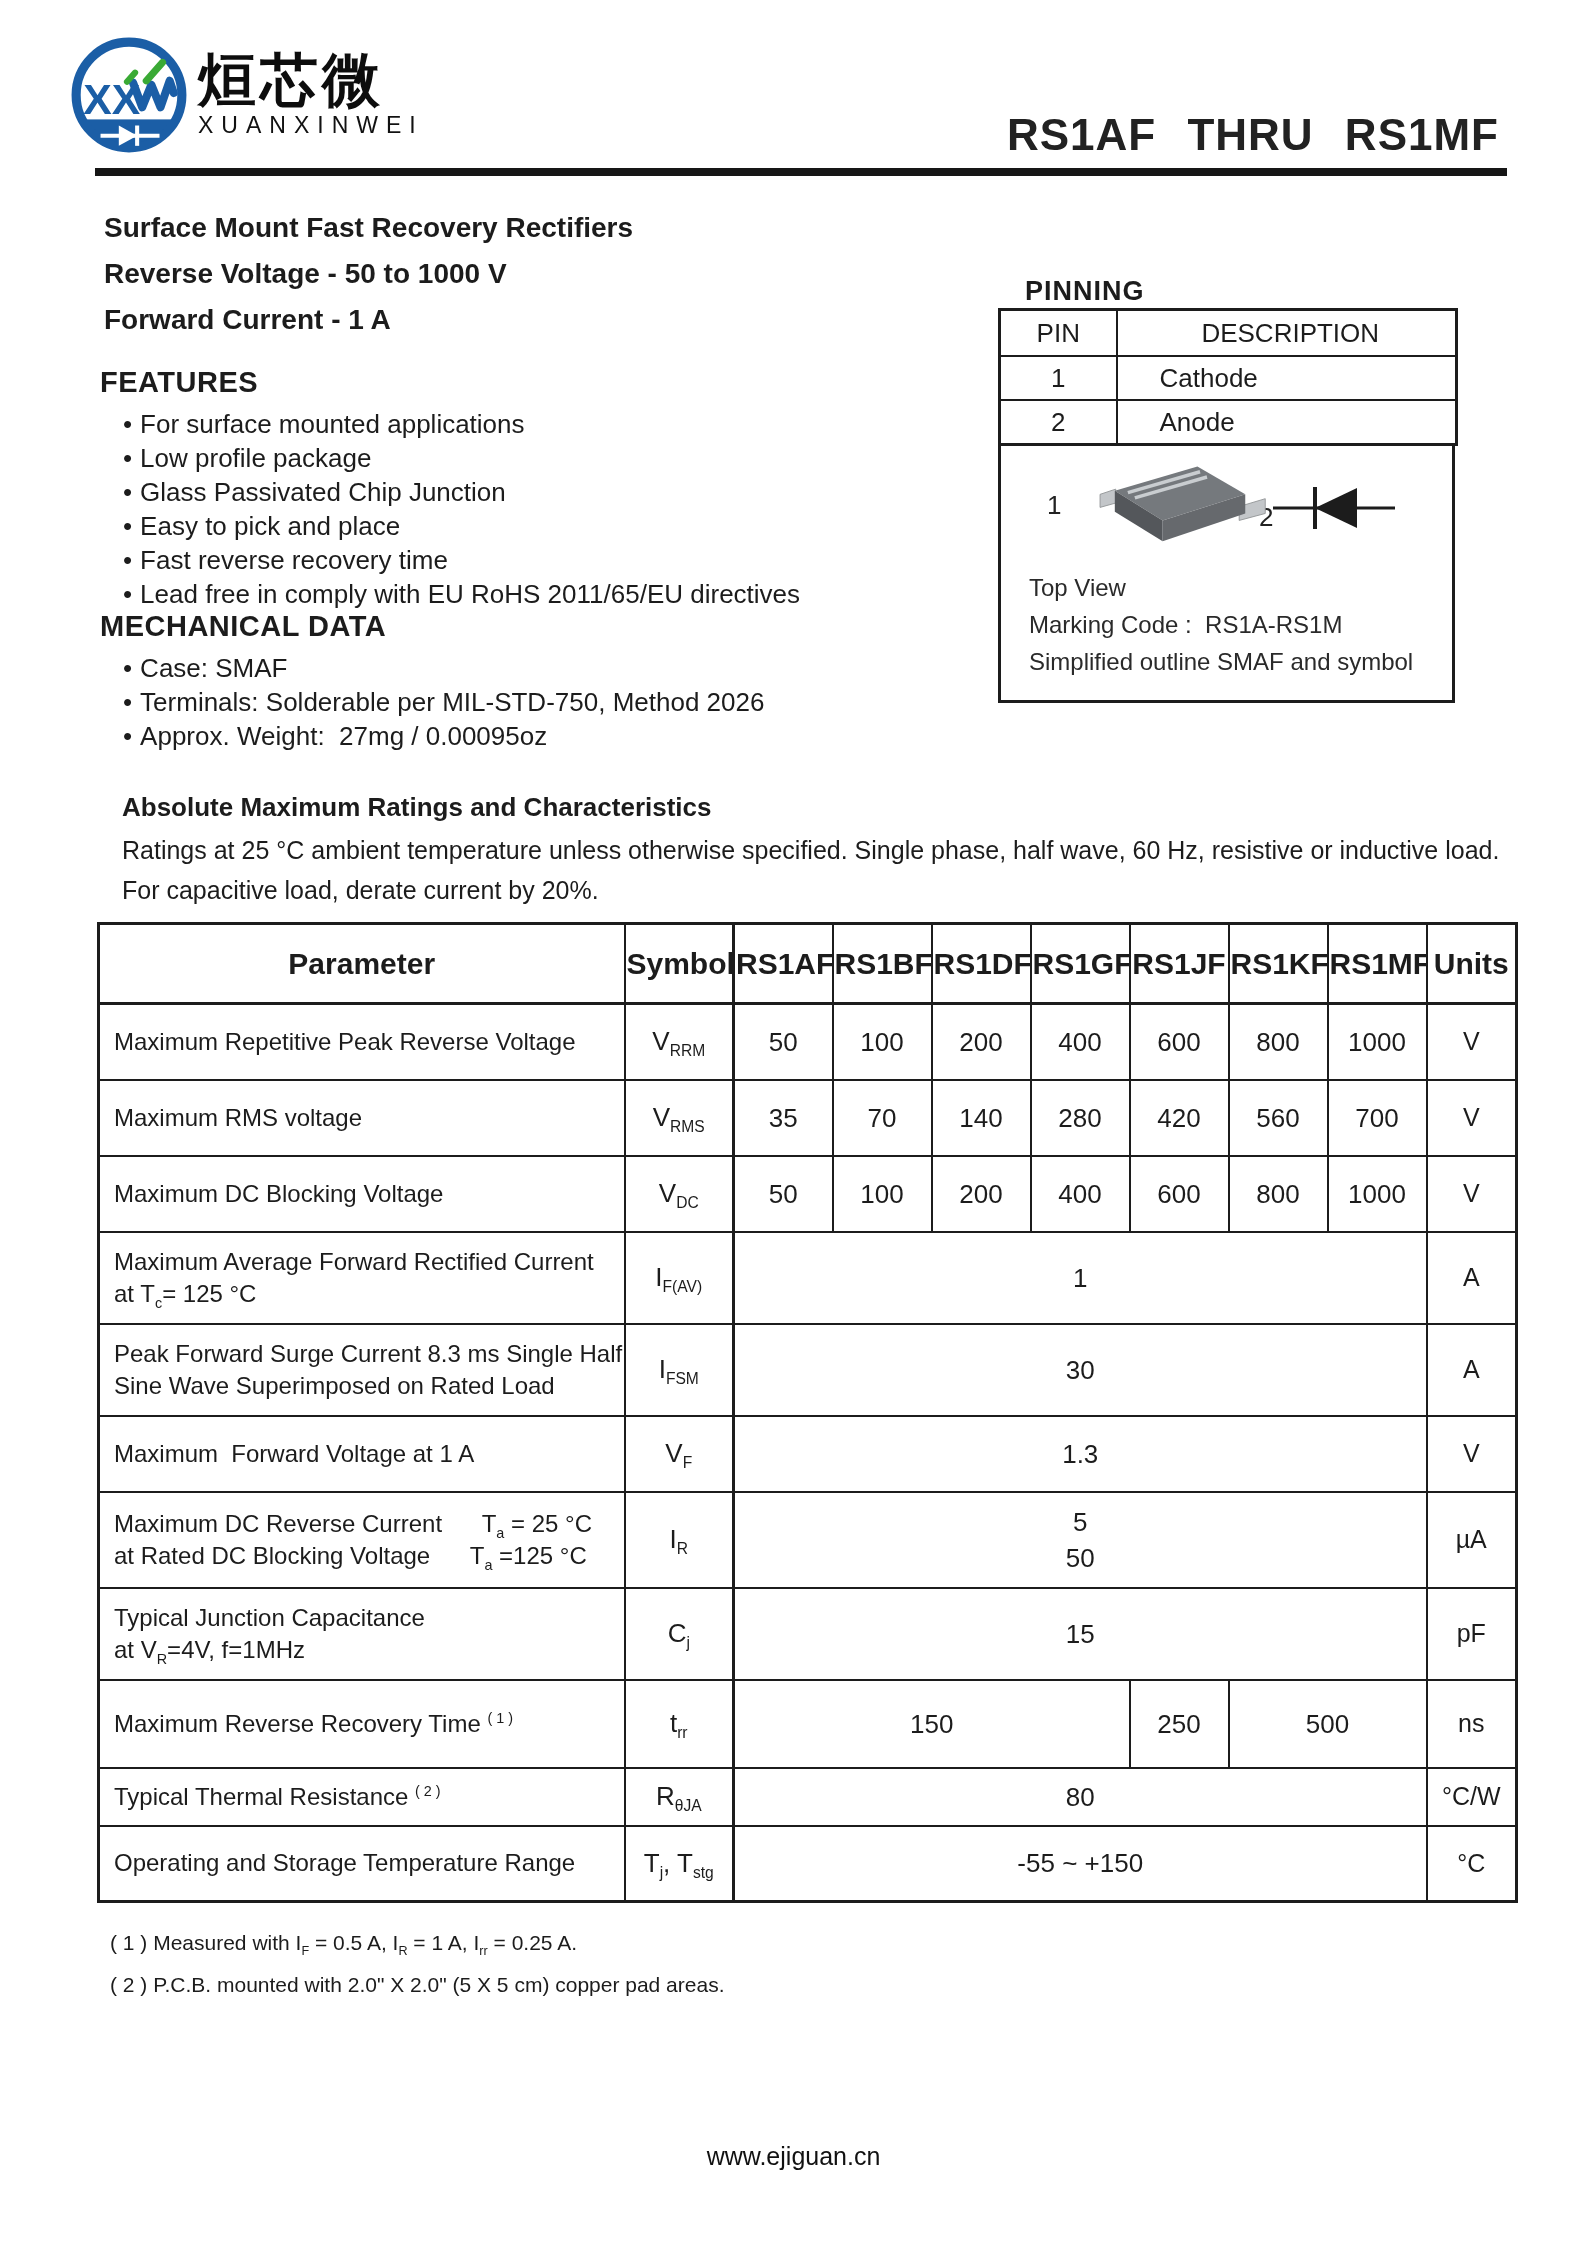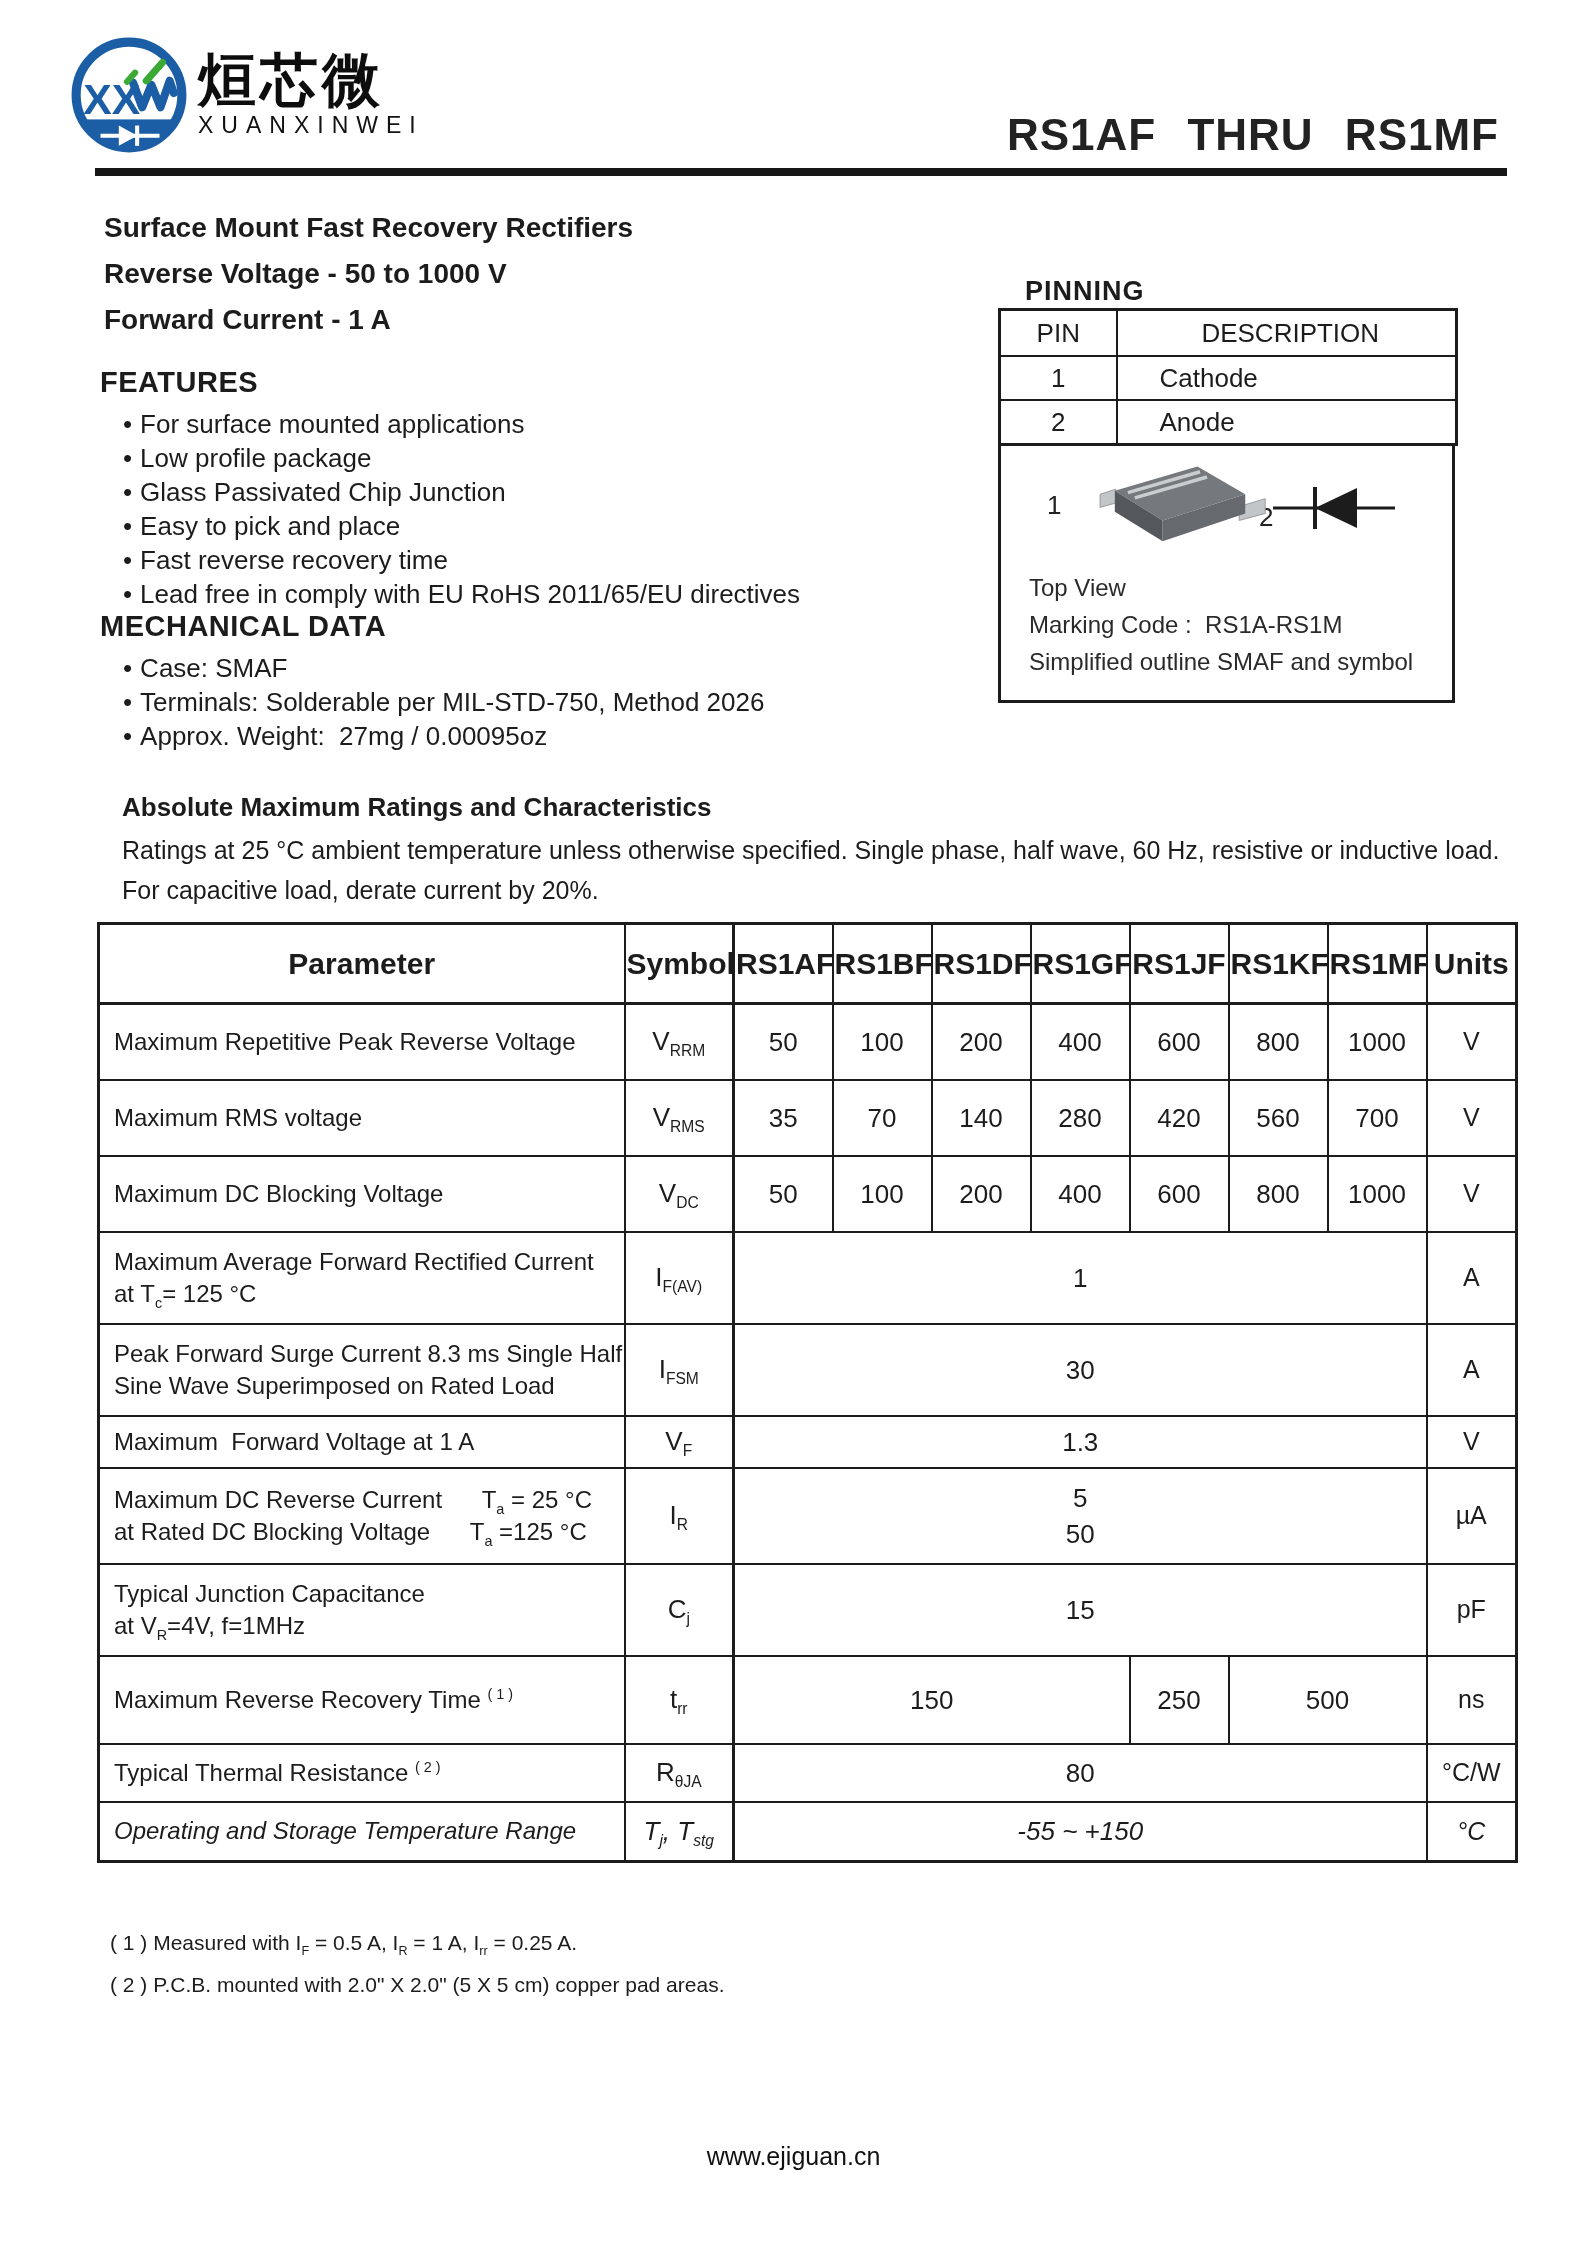--- a/index.html
+++ b/index.html
@@ -64,26 +64,26 @@
   .main thead tr { height:80px; }
   .main thead th { font-size:30px; font-weight:bold; text-align:center; border-bottom:3px solid #1c1c1c; }
   .main td.param { text-align:left; padding-left:14px; font-size:24px; }
   .main td.param div { white-space:pre-wrap; line-height:32px; }
   .main td.symbol { text-align:center; font-size:26px; }
   .main td.value { text-align:center; font-size:26px; white-space:pre-line; line-height:36px; }
   .main td.unit  { text-align:center; font-size:25px; }
   .thickL { border-left:3px solid #1c1c1c !important; }
   .main tbody tr:nth-child(1),.main tbody tr:nth-child(2),.main tbody tr:nth-child(3){height:76px;}
   .main tbody tr:nth-child(4),.main tbody tr:nth-child(5){height:92px;}
-  .main tbody tr:nth-child(6){height:52px;}
+  .main tbody tr:nth-child(6){height:76px;}
   .main tbody tr:nth-child(7){height:96px;}
   .main tbody tr:nth-child(8){height:92px;}
   .main tbody tr:nth-child(9){height:88px;}
   .main tbody tr:nth-child(10){height:58px;}
-  .main tbody tr:nth-child(11){height:60px;font-style:italic;}
+  .main tbody tr:nth-child(11){height:76px;}
 
   sub { font-size:60%; line-height:0; }
   sup { font-size:60%; line-height:0; vertical-align:super; }
 
   .footnotes { position:absolute; left:110px; top:1922px; }
   .footnotes div { font-size:21px; line-height:42px; white-space:pre-wrap; }
 
   .footer { position:absolute; left:0; right:0; top:2142px; text-align:center; font-size:25px; color:#111; }
 </style>
 </head>

